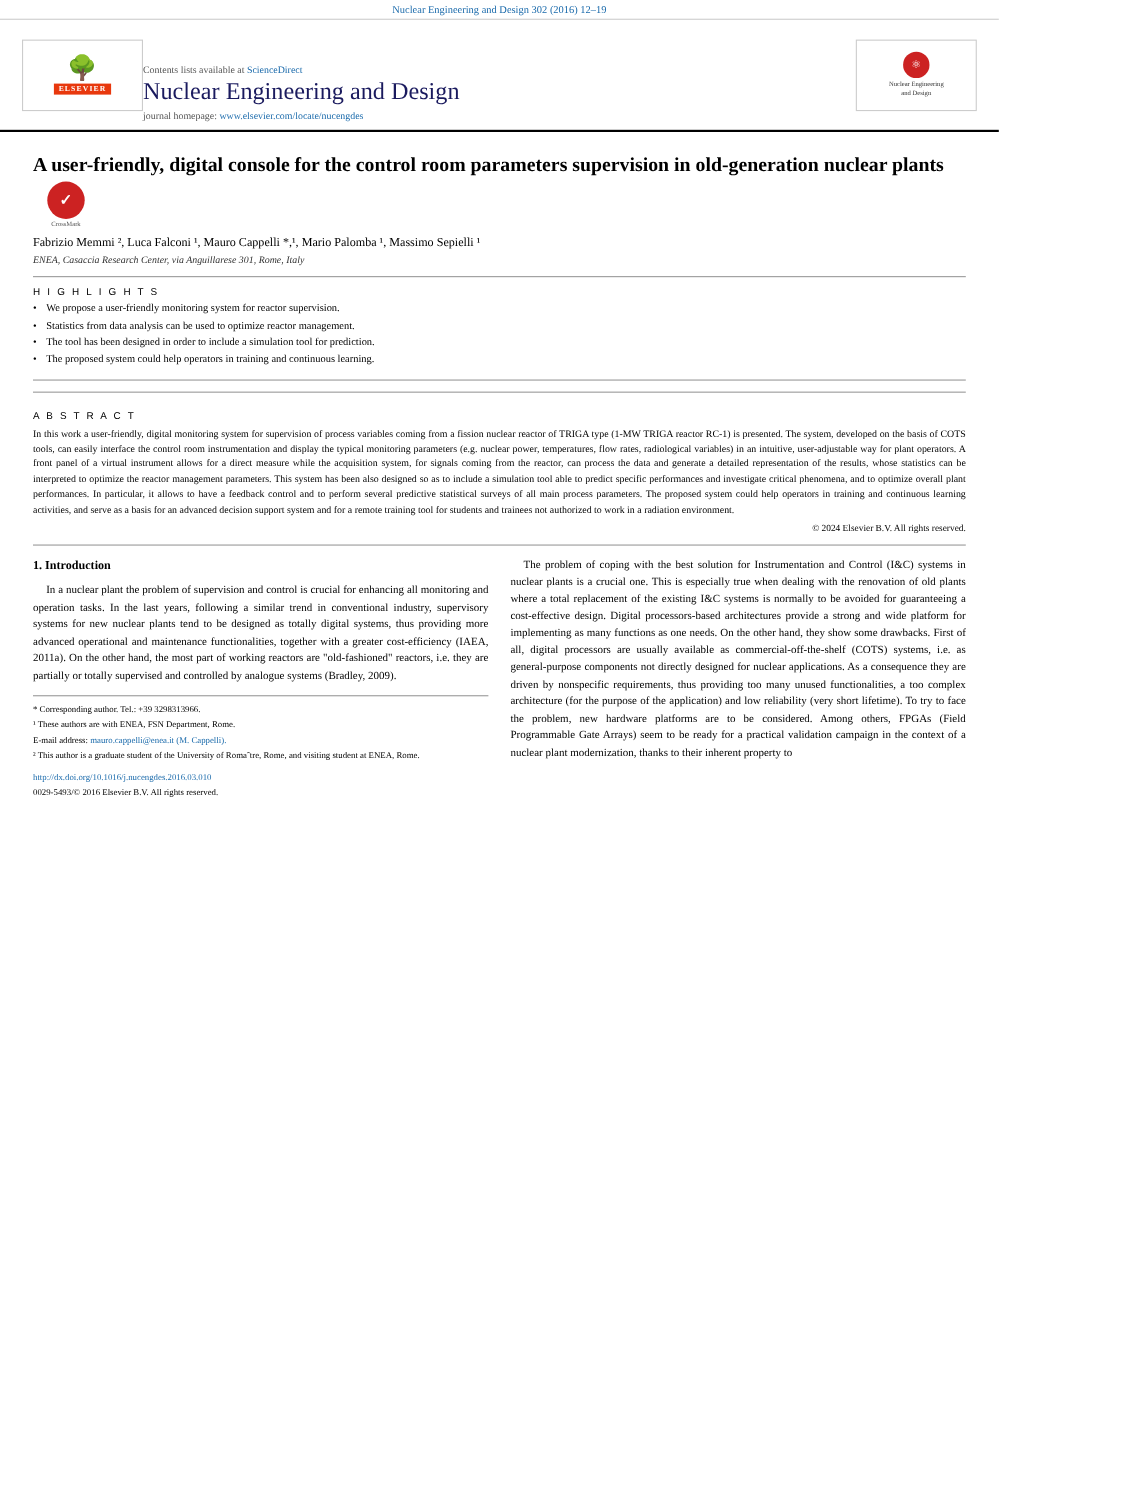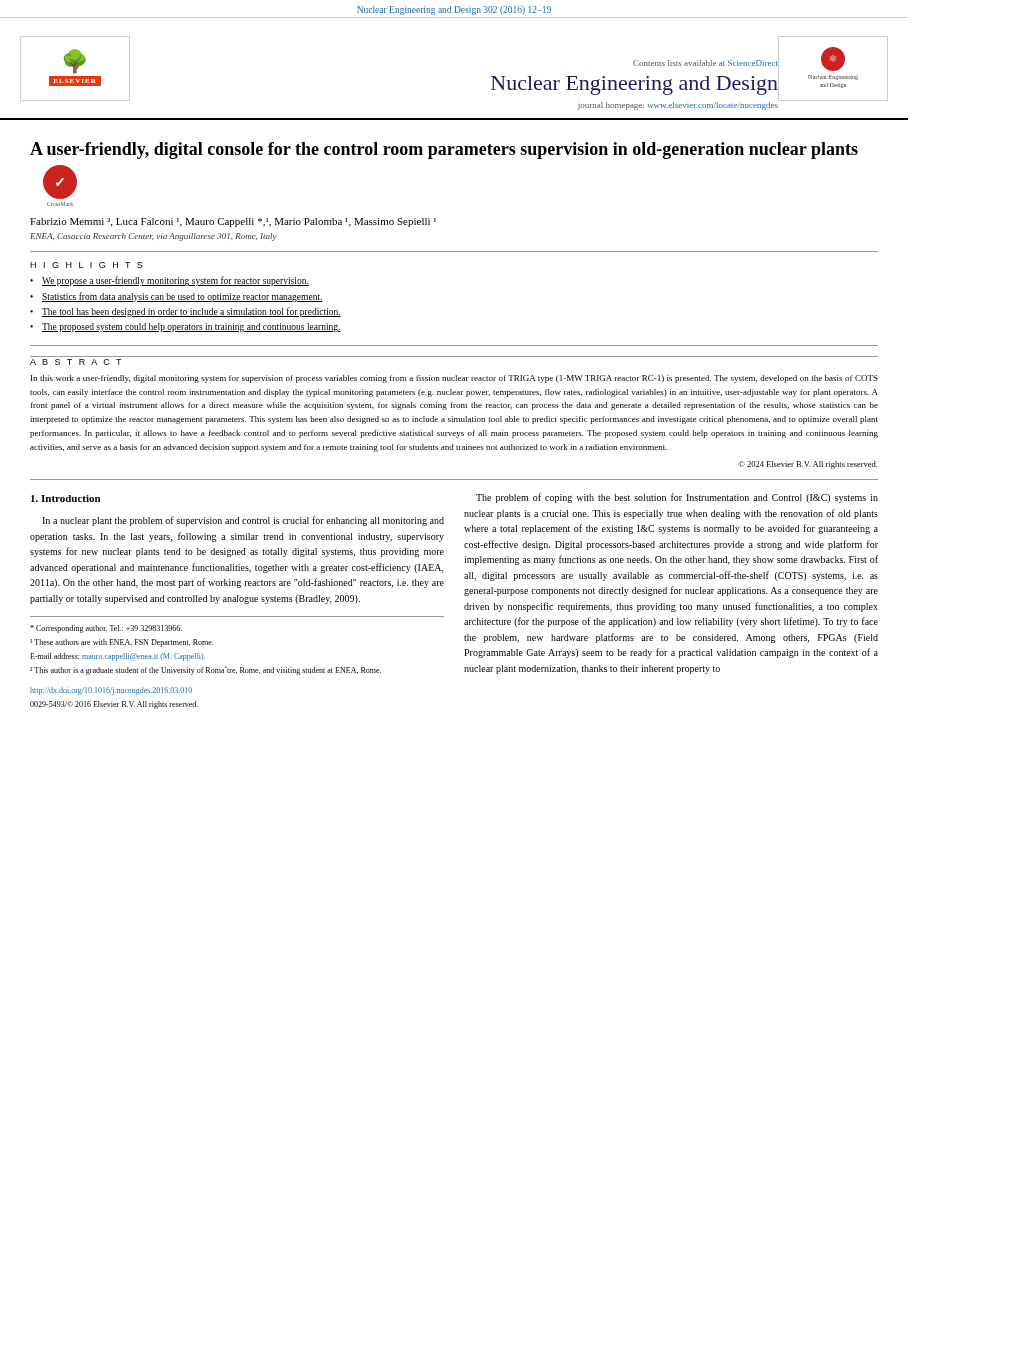--- a/index.html
+++ b/index.html
@@ -57,21 +57,21 @@
       color: white;
       font-size: 7px;
       font-weight: bold;
       padding: 1px 4px;
       margin-top: 3px;
       letter-spacing: 1px;
     }
 
     .header-center {
       flex: 1;
-      text-align: right;
+      text-align: left;
       margin-top: 32px;
     }
     .contents-line {
       font-size: 9px;
       color: #555;
       margin-bottom: 2px;
     }
     .contents-line a {
       color: #1a6aab;
       text-decoration: none;
@@ -195,21 +195,20 @@
       letter-spacing: 2px;
       font-weight: normal;
       text-transform: uppercase;
       color: #000;
       margin-bottom: 5px;
       font-family: Arial, sans-serif;
     }
     .highlights-list {
       list-style: none;
       padding: 0;
-      text-decoration: underline;
     }
     .highlights-list li {
       font-size: 9.5px;
       padding-left: 12px;
       position: relative;
       margin-bottom: 2px;
       line-height: 1.4;
     }
     .highlights-list li::before {
       content: '•';
@@ -244,21 +243,21 @@
       line-height: 1.6;
     }
     .article-history .hist-label {
       font-style: italic;
       font-size: 8.5px;
     }
 
     
     .abstract-section {
       border-top: 1px solid #999;
-      padding-top: 0;
+      padding-top: 16px;
     }
     .abstract-text {
       font-size: 9px;
       line-height: 1.55;
       text-align: justify;
     }
     .abstract-copyright {
       text-align: right;
       font-size: 8.5px;
       margin-top: 4px;

